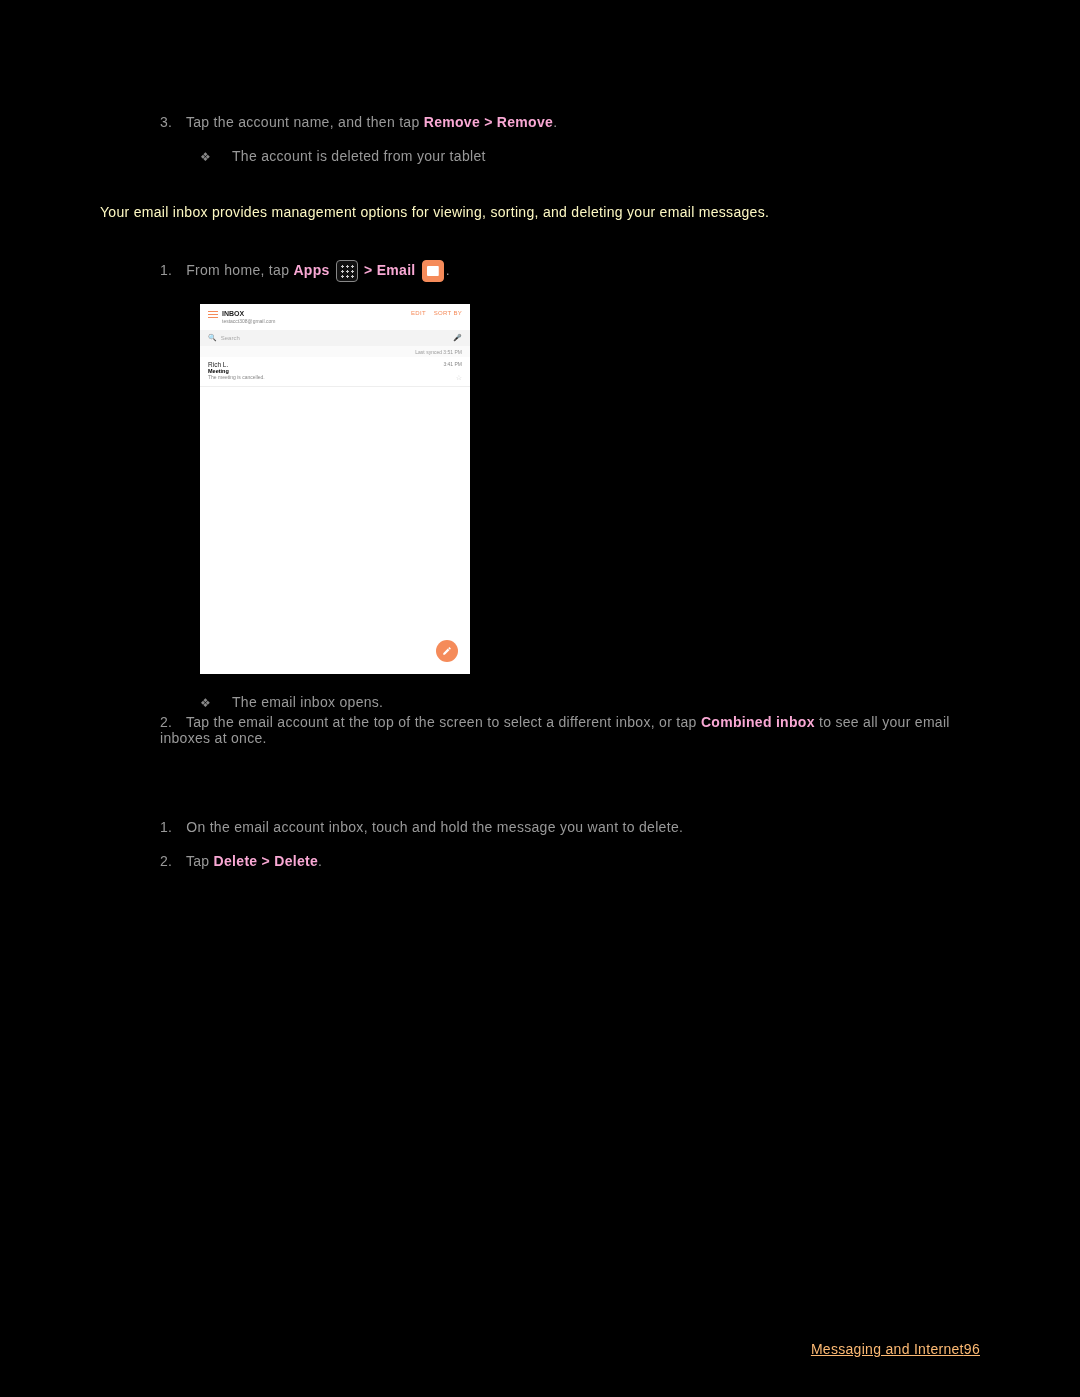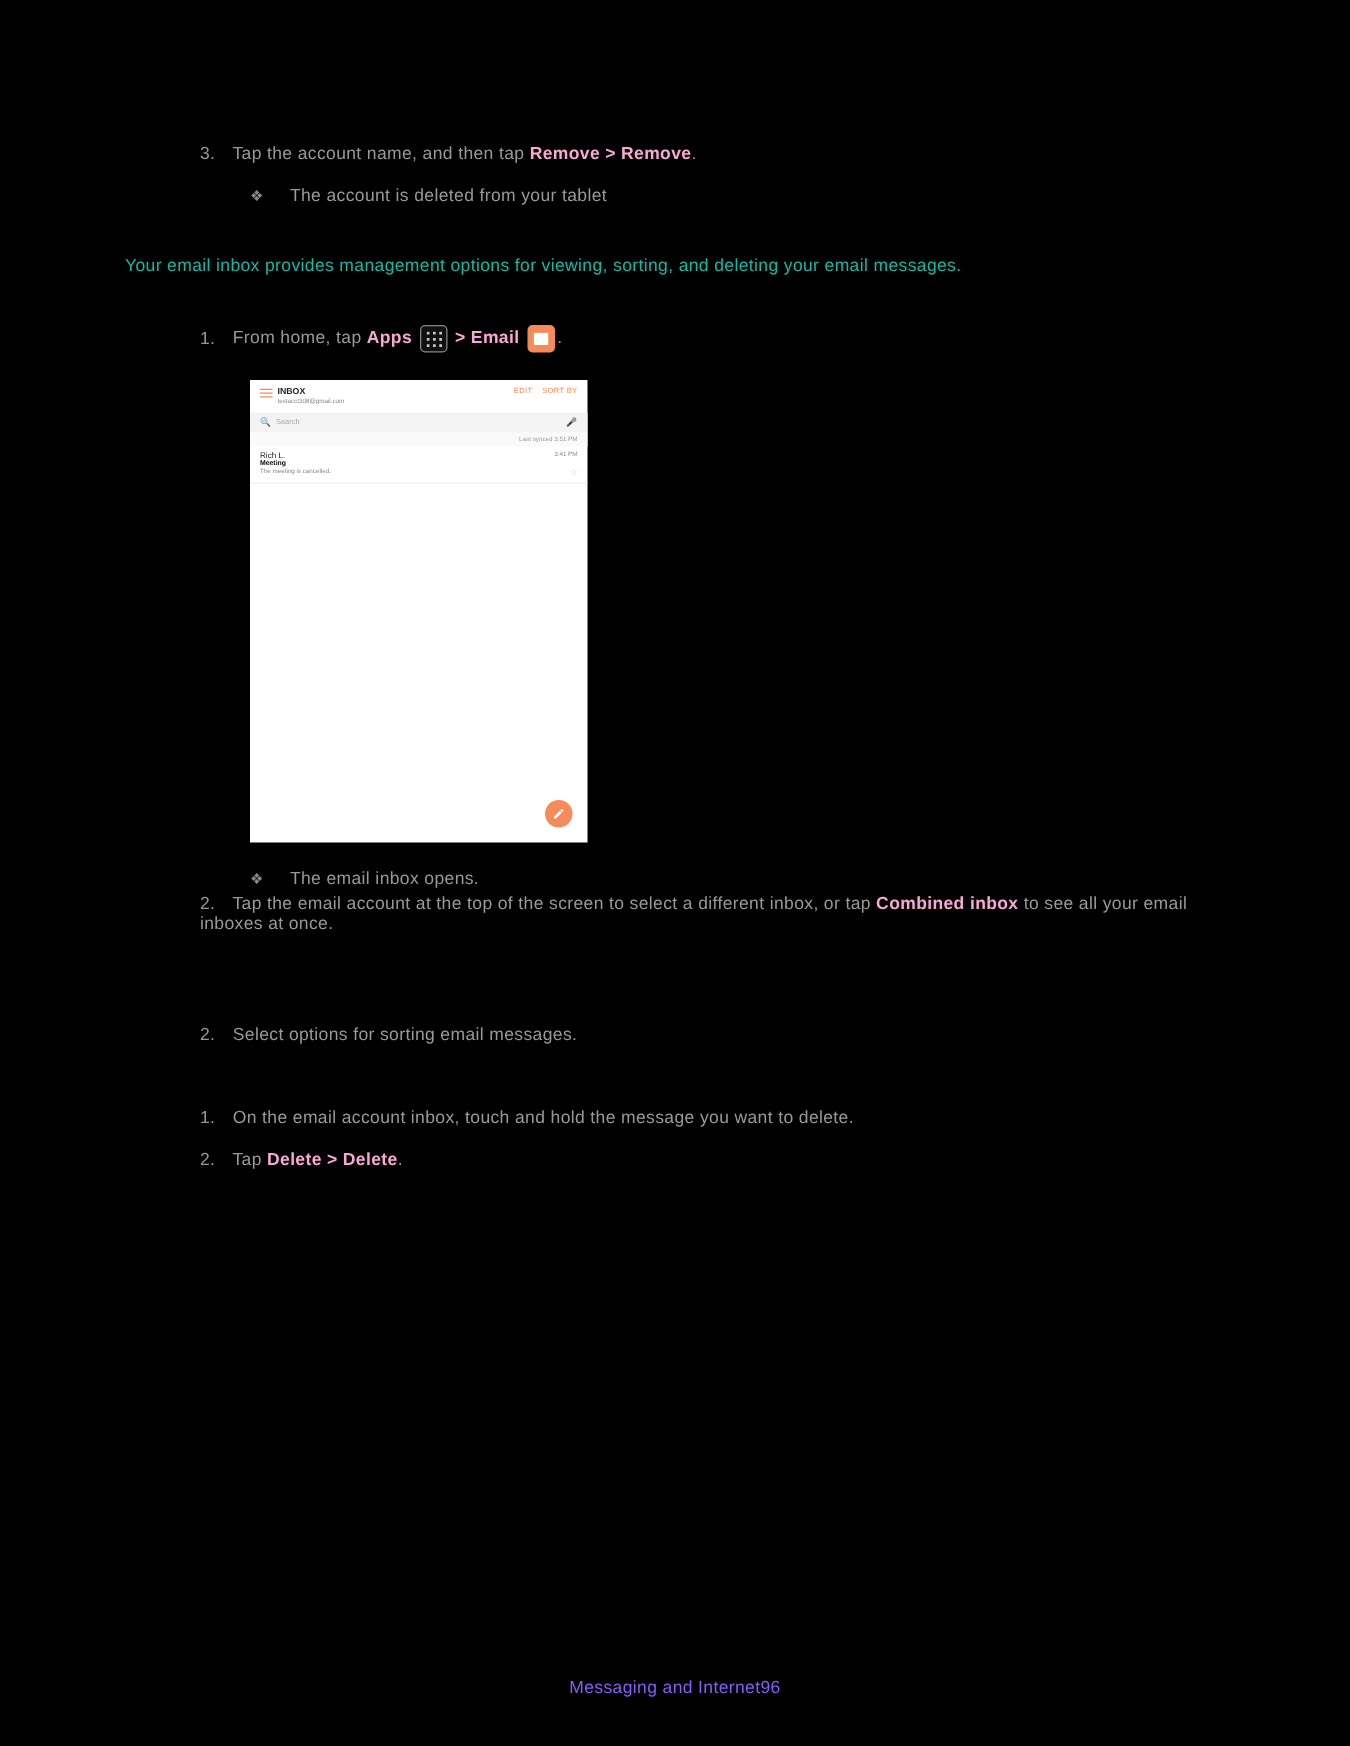--- a/index.html
+++ b/index.html
@@ -28,21 +28,21 @@
   }
   .bold { font-weight: bold; color: #f9a8d4; }
   .diamond-line {
     margin: 0 0 40px 100px;
     color: #999;
     letter-spacing: 0.3px;
   }
   .diamond { display:inline-block; width:28px; color:#888; font-size:12px; }
   .section-intro {
     margin: 0 0 40px 0;
-    color: #14b8a6;
+    color: #fef9c3;
     letter-spacing: 0.3px;
   }
   .icon-box {
     display:inline-block;
     width:20px;height:20px;
     background:#111;
     border:1px solid #888;
     border-radius:4px;
     vertical-align:middle;
     position:relative;
@@ -117,22 +117,22 @@
   }
   .fab svg{width:10px;height:10px;}
 
   .square-bullet-line{
     margin:0 0 18px 100px;color:#999;letter-spacing:0.3px;
   }
   .square-bullet{display:inline-block;width:28px;color:#888;font-size:9px;vertical-align:middle;}
 
   .footer{
     position:absolute;left:100px;right:100px;bottom:40px;
-    display:flex;justify-content:center;
-    color:#8b5cf6;font-size:14px;letter-spacing:0.3px;
+    display:flex;justify-content:flex-end;
+    color:#fdba74;font-size:14px;letter-spacing:0.3px;text-decoration:underline;
   }
 </style>
 </head>
 <body>
 
 <div class="page">
 
   <div class="step-line">
     <span class="num">3.</span>
     <span>Tap the account name, and then tap </span><span class="bold">Remove &gt; Remove</span><span>.</span>
@@ -189,24 +189,20 @@
   <div class="diamond-line" style="margin-bottom:4px;">
     <span class="diamond">❖</span>
     <span>The email inbox opens.</span>
   </div>
 
   <div class="step-line" style="margin-bottom:73px;">
     <span class="num">2.</span>
     <span>Tap the email account at the top of the screen to select a different inbox, or tap </span><span class="bold">Combined inbox</span><span> to see all your email inboxes at once.</span>
   </div>
 
-  <div class="step-line" style="margin-bottom:50px;">
-    <span class="num">2.</span>
-    <span>Select options for sorting email messages.</span>
-  </div>
 
   <div class="step-line">
     <span class="num">1.</span>
     <span>On the email account inbox, touch and hold the message you want to delete.</span>
   </div>
   <div class="step-line">
     <span class="num">2.</span>
     <span>Tap </span><span class="bold">Delete &gt; Delete</span><span>.</span>
   </div>
 

